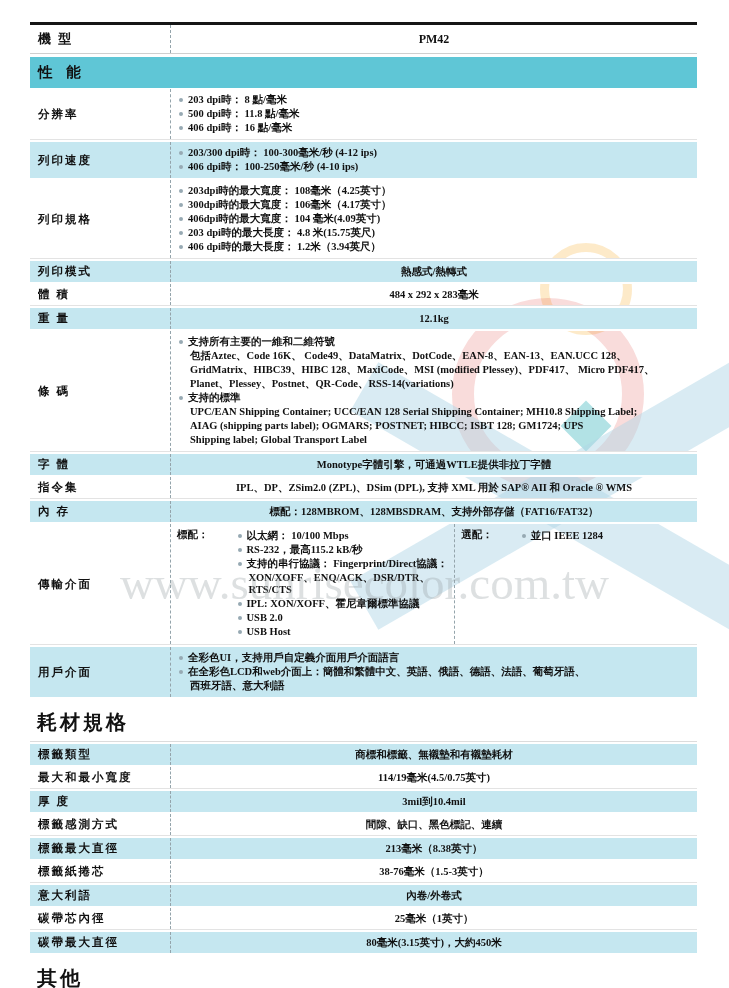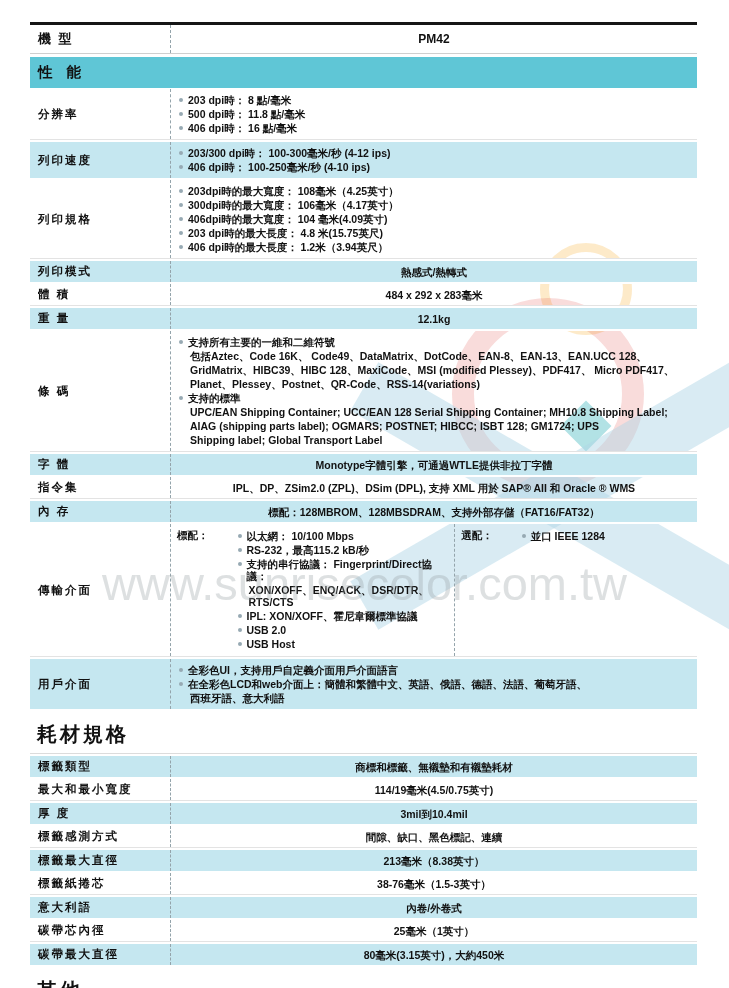--- a/index.html
+++ b/index.html
@@ -7,21 +7,21 @@
     --rowalt:#c5e7f0;
     --dot:#97a9b3;
     --dash:#94a4ab;
     --hairline:#e3e3e3;
     --ink:#111111;
   }
   *{box-sizing:border-box;}
   html,body{margin:0;padding:0;background:#ffffff;}
   .page{
     position:relative;width:729px;height:988px;background:#ffffff;overflow:hidden;
-    font-family:Liberation Sans, sans-serif;color:var(--ink);
+    font-family:Liberation Serif, serif;color:var(--ink);
   }
   
   .deco{position:absolute;inset:0;z-index:0;}
   .ring{position:absolute;border-radius:50%;}
   .ring-yellow{left:540px;top:243px;width:92px;height:92px;border:9px solid rgba(247,184,75,.30);}
   .ring-red{left:452px;top:298px;width:192px;height:192px;border:22px solid rgba(224,80,75,.20);}
   .diamond{position:absolute;left:568px;top:408px;width:36px;height:36px;background:rgba(0,158,168,.30);transform:rotate(45deg);}
   .xbar{position:absolute;left:335px;top:468px;width:438px;height:56px;background:rgba(175,213,229,.48);}
   .xbar-a{transform:rotate(30deg);}
   .xbar-b{transform:rotate(-30deg);}

